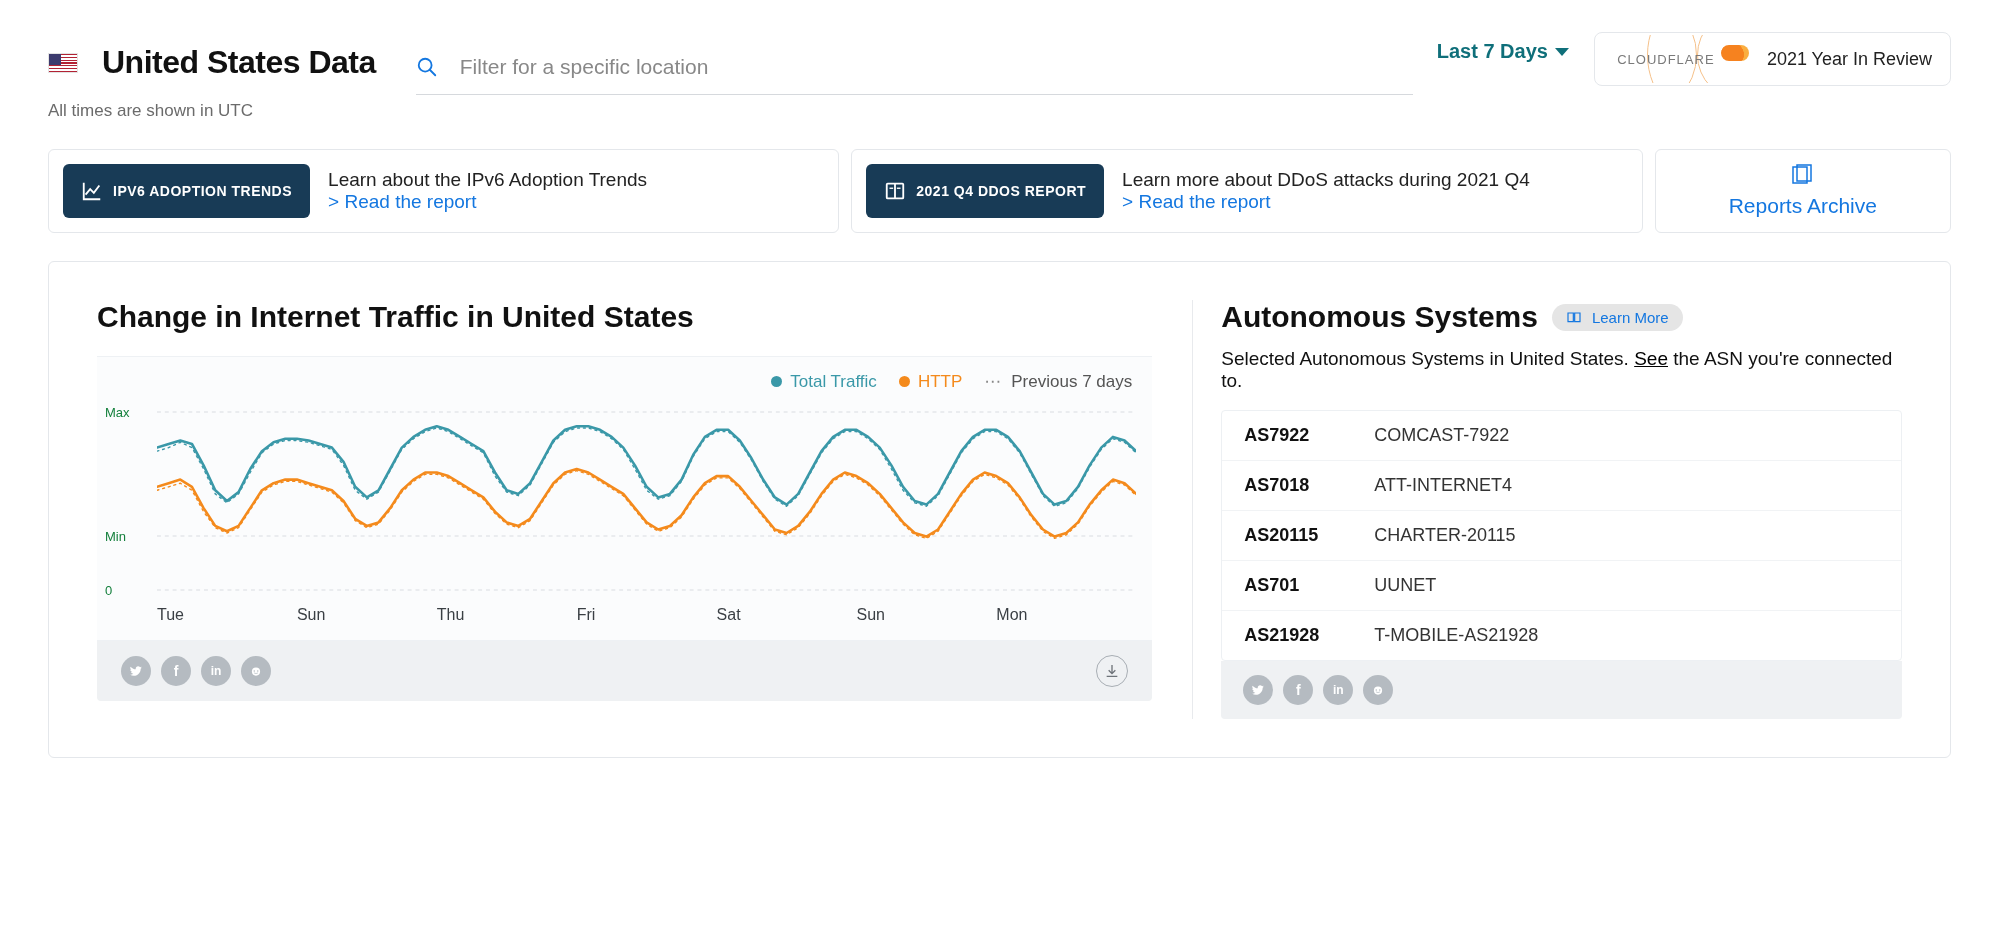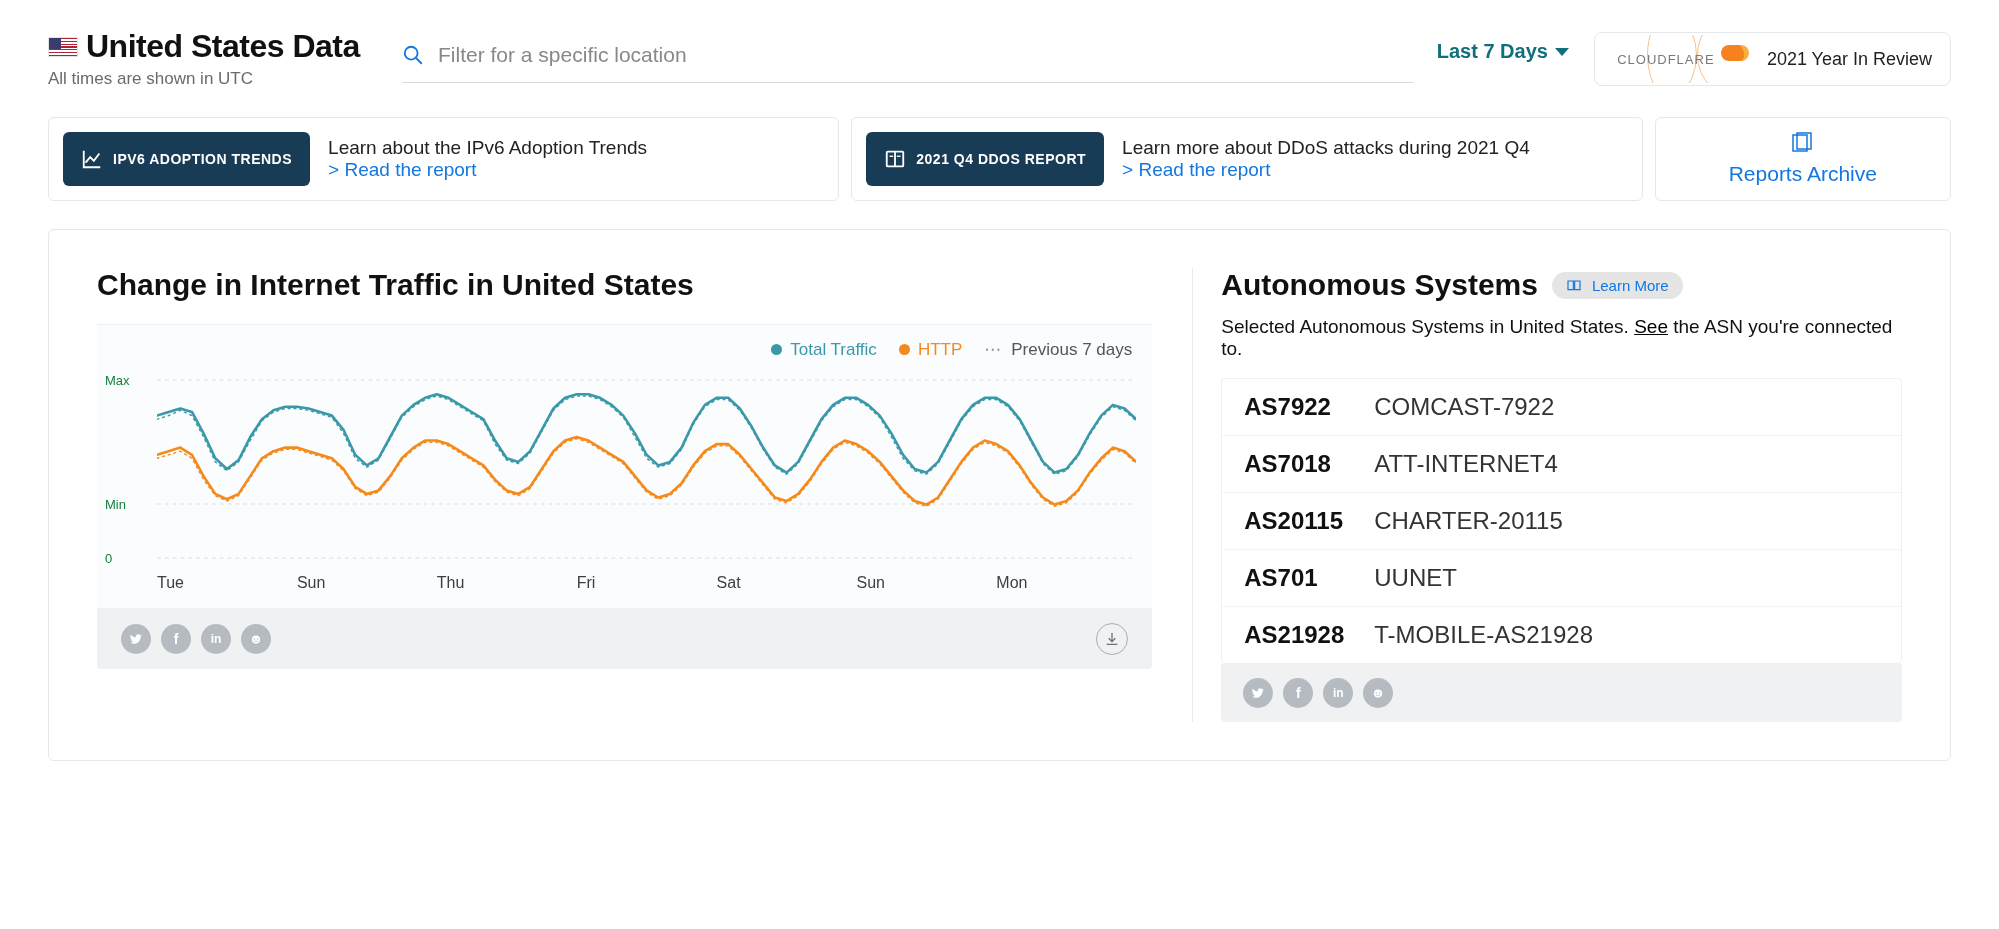--- a/index.html
+++ b/index.html
@@ -12,24 +12,24 @@
     font-family:-apple-system,BlinkMacSystemFont,"Segoe UI",Helvetica,Arial,sans-serif;
     font-size:16px;}
   .page{padding:28px 48px;}
   .topbar{display:flex;align-items:flex-start;gap:24px;}
   .title-block{min-width:330px;}
   .title-row{display:flex;align-items:center;gap:8px;}
   .flag{width:30px;height:20px;display:inline-block;position:relative;
     background:linear-gradient(#b22234 7.69%,#fff 7.69% 15.38%,#b22234 15.38% 23.07%,#fff 23.07% 30.76%,#b22234 30.76% 38.45%,#fff 38.45% 46.14%,#b22234 46.14% 53.83%,#fff 53.83% 61.52%,#b22234 61.52% 69.21%,#fff 69.21% 76.9%,#b22234 76.9% 84.59%,#fff 84.59% 92.28%,#b22234 92.28%);
     border:1px solid #e3e3e3;}
   .flag::before{content:"";position:absolute;top:0;left:0;width:12px;height:11px;background:#3c3b6e;}
-  h1.page-title{margin:0;font-size:32px;font-weight:800;letter-spacing:-0.5px;}
+  h1.page-title{margin:16px;font-size:32px;font-weight:800;letter-spacing:-0.5px;}
   .tz-note{margin-top:4px;color:var(--muted);font-size:17px;}
-  .search-wrap{flex:1;display:flex;align-items:center;gap:12px;border-bottom:1px solid #d6d9dd;
-    padding:6px 0 14px;margin-top:8px;}
+  .search-wrap{flex:1;display:flex;align-items:center;gap:20px;border-bottom:1px solid #d6d9dd;
+    padding:6px 0 14px;margin-top:20px;}
   .search-wrap svg{flex:0 0 auto;}
   .search-input{border:0;outline:0;flex:1;font-size:21px;color:#444;background:transparent;}
   .search-input::placeholder{color:#888;}
   .range{display:flex;align-items:center;gap:6px;color:var(--teal);font-weight:800;
     font-size:20px;margin-top:12px;white-space:nowrap;cursor:pointer;}
   .range svg{fill:var(--teal);}
   .year-review{display:flex;align-items:center;gap:14px;border:1px solid var(--card-border);
     border-radius:8px;padding:8px 18px;margin-top:4px;cursor:pointer;}
   .cloudflare-mark{width:140px;height:36px;display:flex;align-items:center;justify-content:center;
     font-weight:400;font-size:13px;letter-spacing:1px;color:#7a7a7a;position:relative;}
@@ -83,21 +83,21 @@
     display:flex;align-items:center;justify-content:center;background:transparent;cursor:pointer;}
 
   .asn-col{flex:1;border-left:1px solid #e8eaed;padding-left:28px;}
   .asn-head{display:flex;align-items:center;gap:14px;margin-bottom:14px;}
   .asn-title{font-size:30px;font-weight:800;margin:0;}
   .learn-pill{background:#e5e5e5;color:var(--blue);border-radius:999px;
     padding:5px 14px;font-size:15px;display:flex;align-items:center;gap:10px;cursor:pointer;}
   .asn-desc{font-size:19px;margin:0 0 18px;}
   .asn-desc a{color:#000;text-decoration:underline;}
   .asn-table{border:1px solid #edf0f3;border-radius:4px;}
-  .asn-row{display:flex;padding:14px 22px;font-size:24px;align-items:flex-end;}
+  .asn-row{display:flex;padding:14px 22px;font-size:18px;align-items:flex-end;}
   .asn-row + .asn-row{border-top:1px solid #f1f3f5;}
   .asn-code{width:130px;font-weight:800;}
   .asn-name{color:#333;}
   .asn-share{background:#eff1f3;padding:14px 22px;margin-top:0;border-radius:0 0 4px 4px;}
 
   svg.plot{width:100%;height:100%;display:block;}
 </style>
 </head>
 <body>
 

